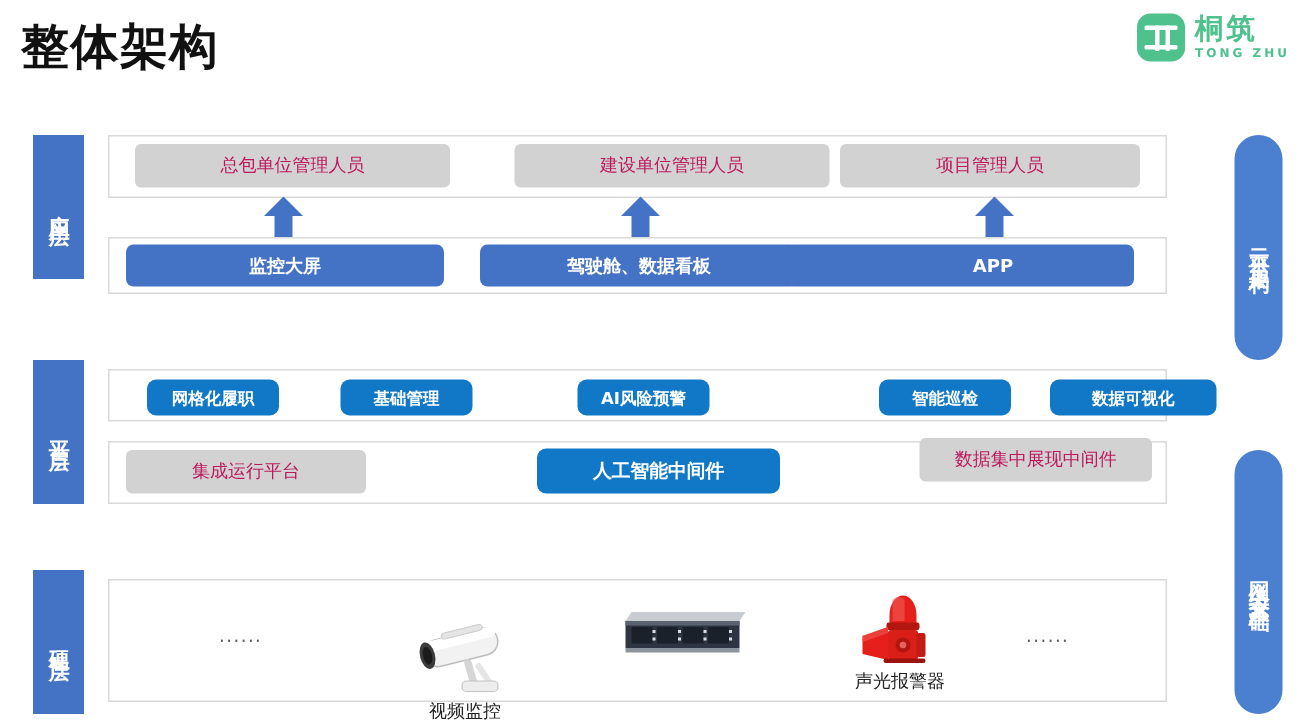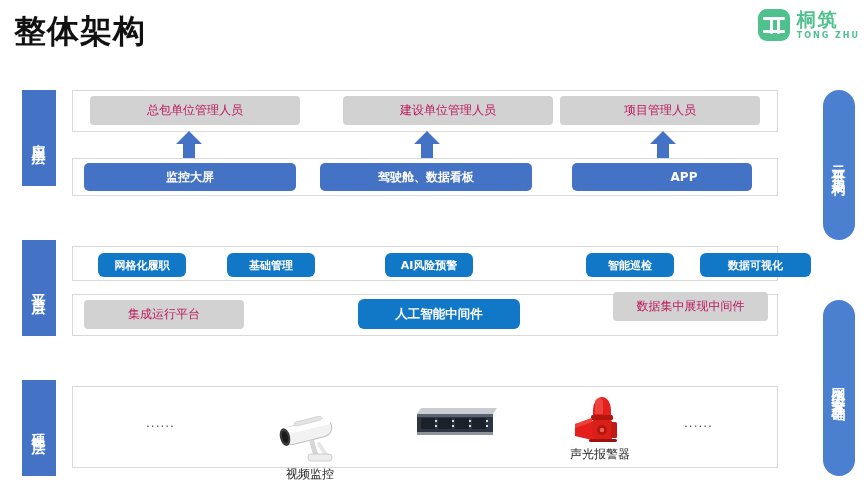--- a/index.html
+++ b/index.html
@@ -156,21 +156,21 @@
   <div class="arrow-up" style="left:650px;top:131px;">
     <svg viewBox="0 0 26 31">
         <polygon points="13,0 26,13 19,13 19,31 7,31 7,13 0,13" fill="#4472c4"></polygon>
       </svg>
   </div>
 
   <div class="panel" style="left:72px;top:158px;width:706px;height:38px;"></div>
 
   <div class="chip chip-blue" style="left:84px;top:163px;width:212px;height:28px;">监控大屏</div>
   <div class="chip chip-blue" style="left:320px;top:163px;width:212px;height:28px;">驾驶舱、数据看板</div>
-  <div class="chip chip-blue" style="left:572px;top:163px;width:180px;height:28px;padding-left:44px;">APP</div>
+  <div class="chip chip-blue" style="left:524px;top:163px;width:232px;height:28px;padding-left:44px;">APP</div>
 
   <div class="panel" style="left:72px;top:246px;width:706px;height:35px;"></div>
 
   <div class="chip chip-brightblue" style="left:98px;top:253px;width:88px;height:24px;">网格化履职</div>
   <div class="chip chip-brightblue" style="left:227px;top:253px;width:88px;height:24px;">基础管理</div>
   <div class="chip chip-brightblue" style="left:385px;top:253px;width:88px;height:24px;">AI风险预警</div>
   <div class="chip chip-brightblue" style="left:586px;top:253px;width:88px;height:24px;">智能巡检</div>
   <div class="chip chip-brightblue" style="left:700px;top:253px;width:111px;height:24px;">数据可视化</div>
 
   <div class="panel" style="left:72px;top:294px;width:706px;height:42px;"></div>

